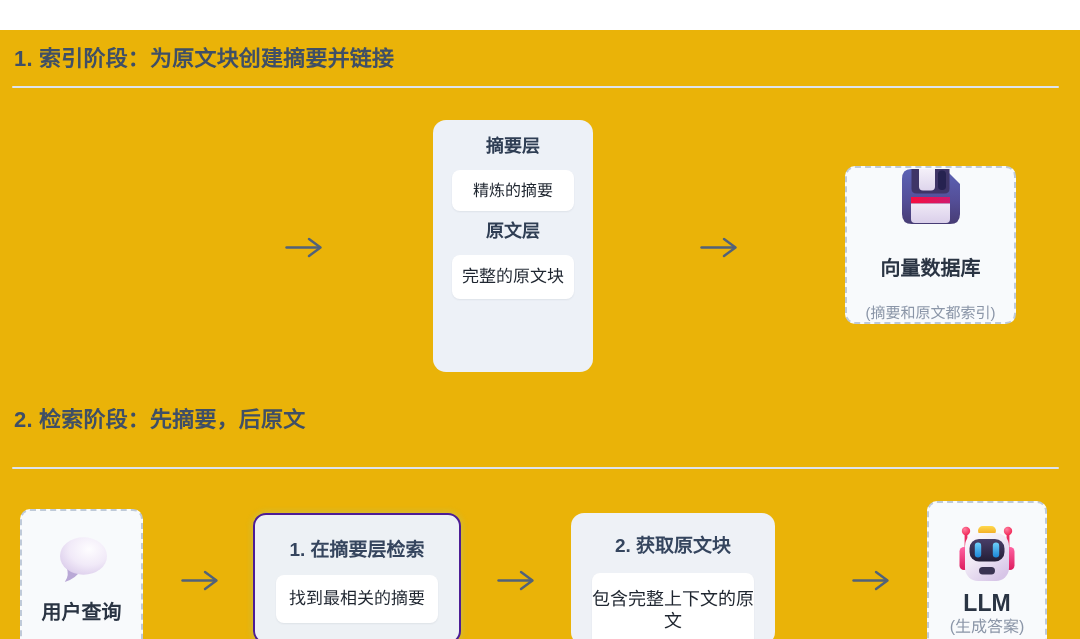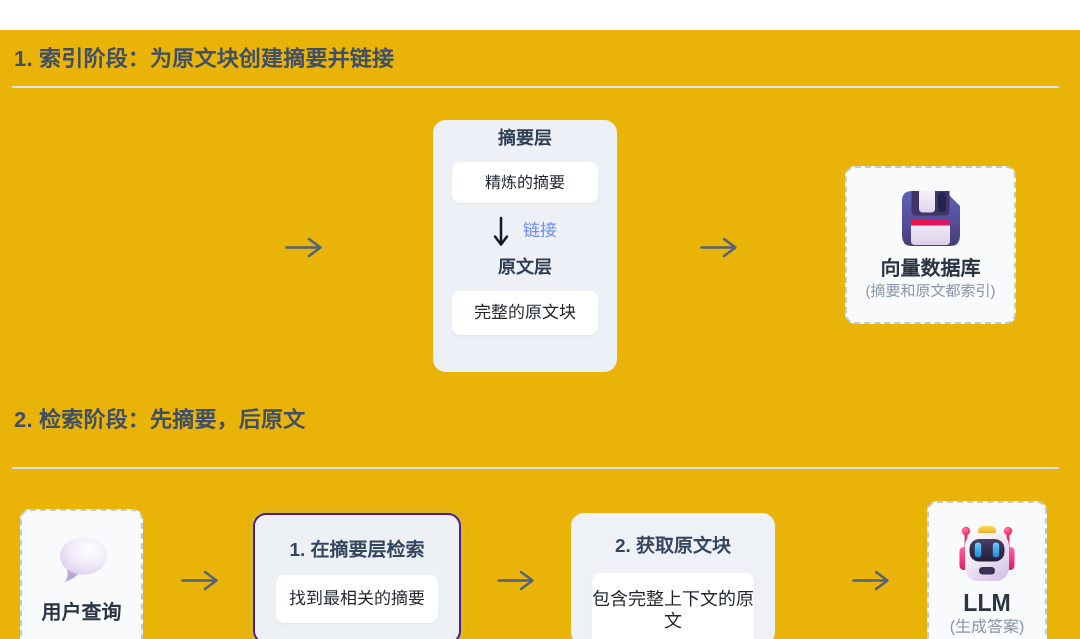--- a/index.html
+++ b/index.html
@@ -13,32 +13,32 @@
   .divider{position:absolute;left:12px;width:1047px;height:2px;background:#dde3ee;border-radius:1px;}
   #divider1{top:56px;}
   #divider2{top:437px;}
 
   .dashed-node{position:absolute;box-sizing:border-box;border:2px dashed #bfcad9;border-radius:10px;background:#f8fafc;display:flex;flex-direction:column;align-items:center;justify-content:center;text-align:center;}
   .node-label{font-size:20px;font-weight:700;line-height:24px;color:#2a3443;}
   .node-sub{font-size:15px;line-height:19px;color:#8b96a8;margin-top:1px;}
 
   #node-source-doc{left:55px;top:146px;width:124px;height:138px;}
   #node-source-doc .icon-wrap{margin-bottom:14px;}
-  #node-vector-db{left:845px;top:136px;width:171px;height:158px;}
+  #node-vector-db{left:845px;top:136px;width:171px;height:158px;justify-content:space-between;}
   #node-vector-db .icon-wrap{margin-bottom:9px;}
   #node-user-query{left:20px;top:479px;width:123px;height:141px;}
   #node-user-query .icon-wrap{margin-bottom:17px;}
   #node-llm{left:927px;top:471px;width:120px;height:159px;}
   #node-llm .icon-wrap{margin-bottom:7px;}
   #node-llm .node-label{font-size:23px;line-height:26px;}
   #node-llm .node-sub{font-size:16px;line-height:20px;}
 
   .icon-wrap{display:block;line-height:0;}
 
-  .panel{position:absolute;left:433px;top:90px;width:184px;height:252px;box-sizing:border-box;background:#edf1f7;border-radius:13px;padding:4px 19px 0;text-align:center;}
+  .panel{position:absolute;left:433px;top:90px;width:160px;height:252px;box-sizing:border-box;background:#edf1f7;border-radius:13px;padding:12px 19px 0;text-align:center;}
   .panel-title{font-size:18px;font-weight:700;line-height:28px;color:#2f3e54;}
   .panel-title.second{margin-top:6px;}
   .chip{background:#ffffff;border-radius:8px;box-shadow:0 1px 2px rgba(25,39,60,0.07);color:#1f2630;}
   .panel .chip{font-size:16px;line-height:19px;padding:11px 0;margin-top:10px;}
   .panel .chip.tall{font-size:17px;line-height:20px;padding:12px 0;}
   .link-row{margin-top:12px;height:32px;display:flex;align-items:center;justify-content:center;gap:14px;}
   .link-text{font-size:17px;line-height:20px;color:#6f8cf2;}
 
   .step-box{position:absolute;box-sizing:border-box;border-radius:13px;text-align:center;}
   #step-search{left:253px;top:483px;width:208px;height:131px;background:#edf1f5;border:2px solid #4c1d95;box-shadow:0 0 7px rgba(150,210,170,0.45);padding:21px 21px 0;}
@@ -127,29 +127,20 @@
   <svg class="arrow" id="arrow-1" viewBox="0 0 38 25">
     <g stroke="#51627a" stroke-width="2.4" fill="none" stroke-linecap="round" stroke-linejoin="round">
       <path d="M1.5 12.5 H34"></path>
         <path d="M24 4 L35.5 12.5 L24 21"></path>
     </g>
   </svg>
 
   <div class="panel">
     <div class="panel-title">摘要层</div>
     <div class="chip">精炼的摘要</div>
-    <div class="link-row">
-      <svg width="16" height="31" viewBox="0 0 16 31">
-        <g stroke="#16191f" stroke-width="2.5" fill="none" stroke-linecap="round" stroke-linejoin="round">
-          <path d="M8 2 V27"></path>
-            <path d="M2 20.5 L8 28.5 L14 20.5"></path>
-        </g>
-      </svg>
-      <span class="link-text">链接</span>
-    </div>
     <div class="panel-title second">原文层</div>
     <div class="chip tall">完整的原文块</div>
   </div>
 
   <svg class="arrow" id="arrow-2" viewBox="0 0 38 25">
     <g stroke="#51627a" stroke-width="2.4" fill="none" stroke-linecap="round" stroke-linejoin="round">
       <path d="M1.5 12.5 H34"></path>
         <path d="M24 4 L35.5 12.5 L24 21"></path>
     </g>
   </svg>

